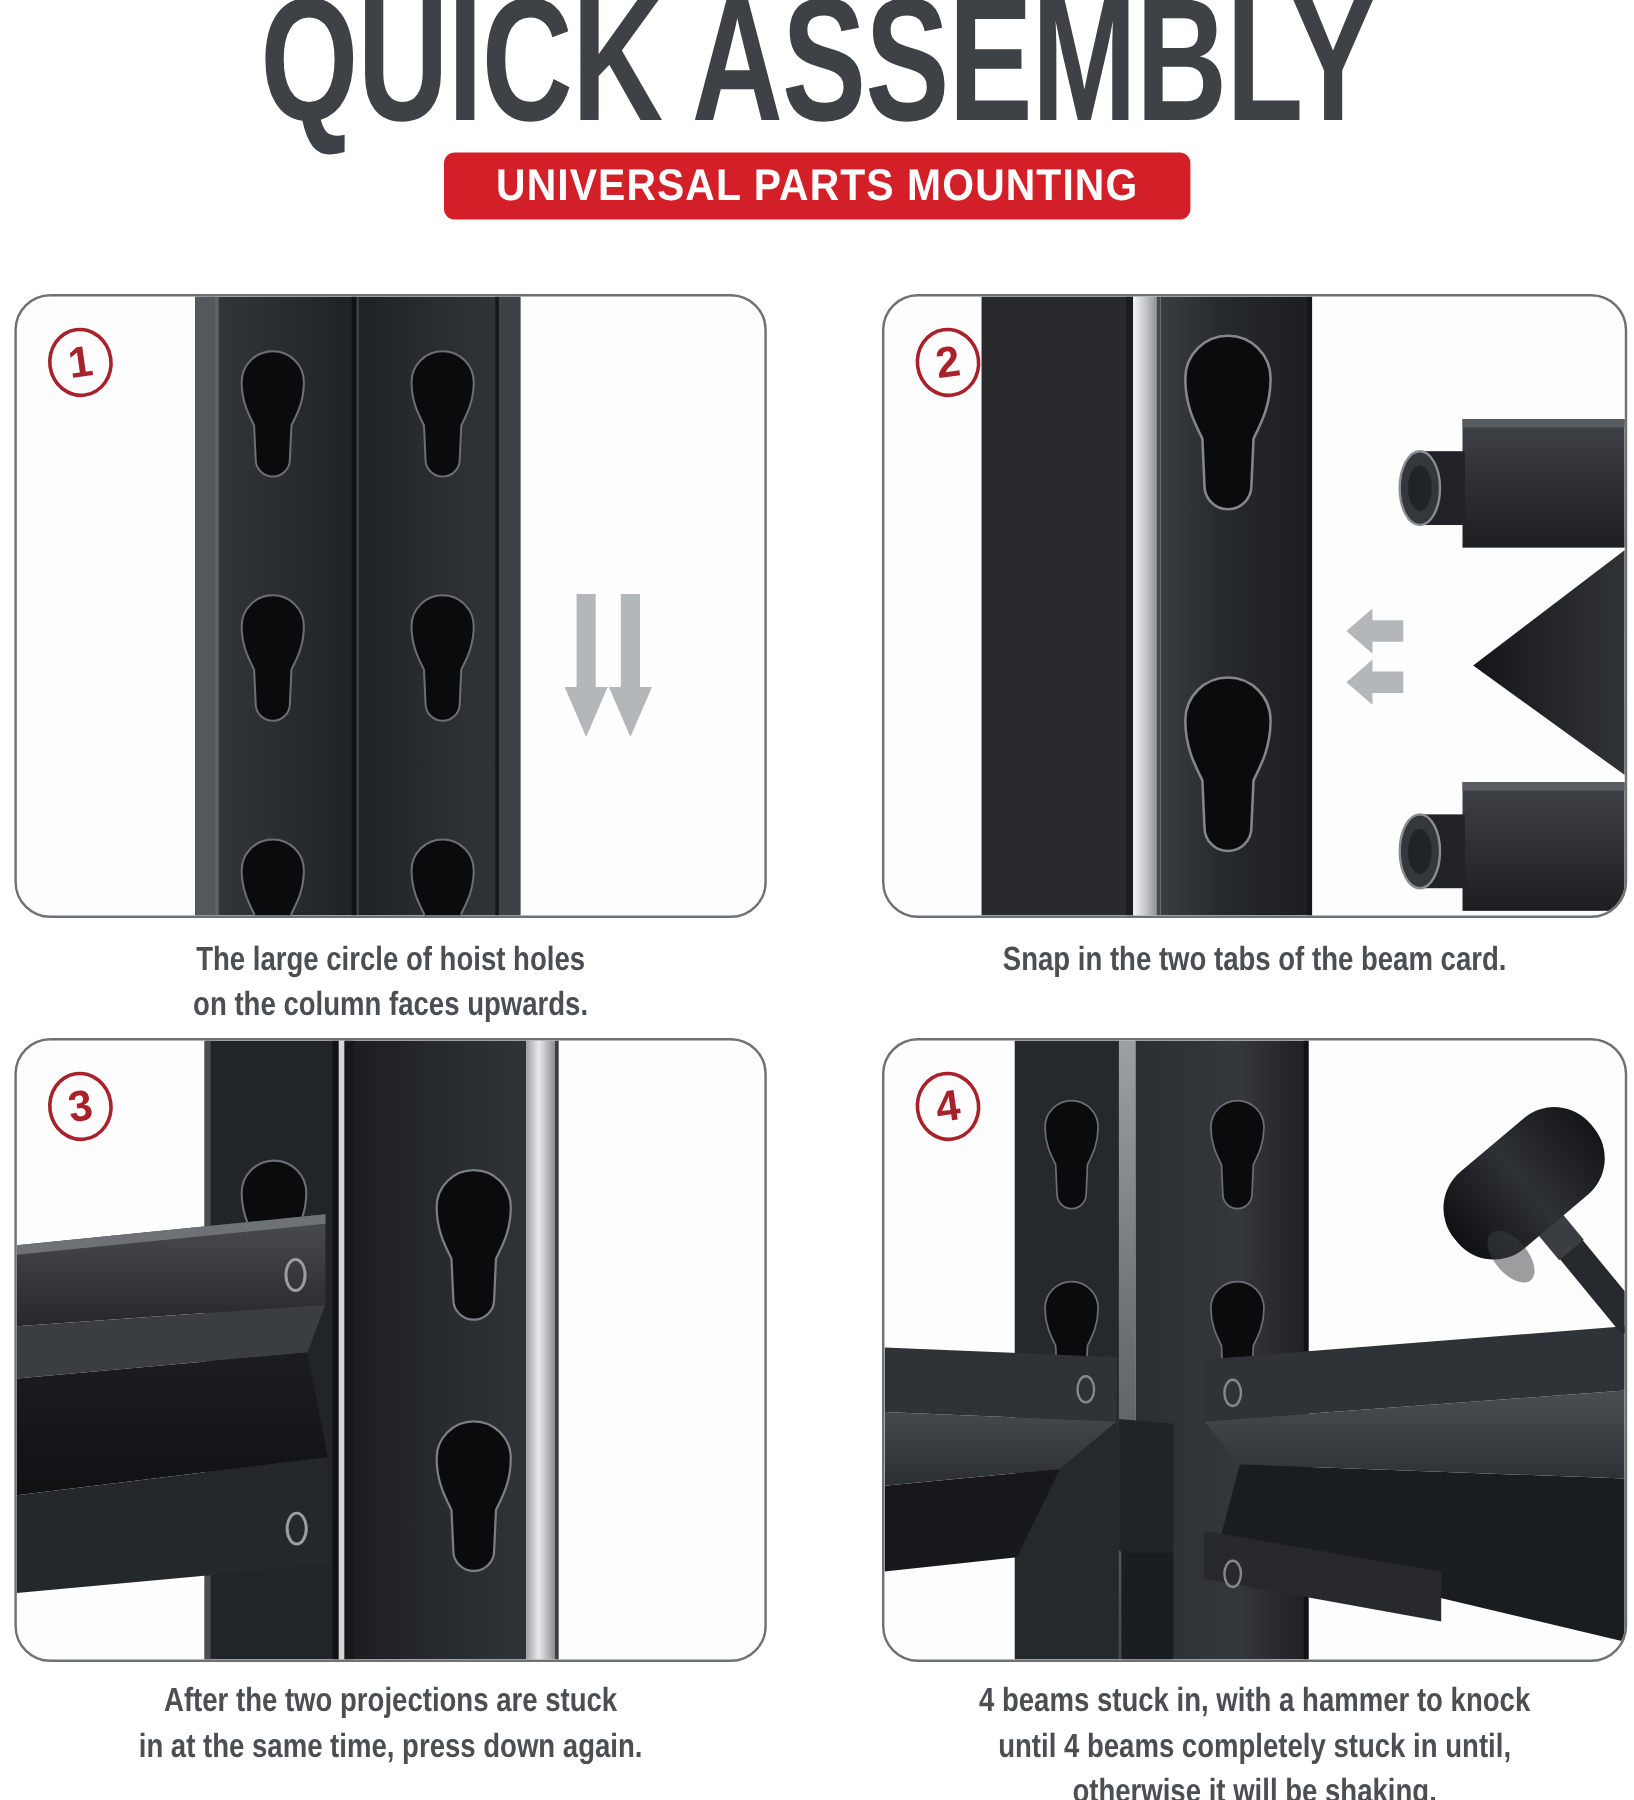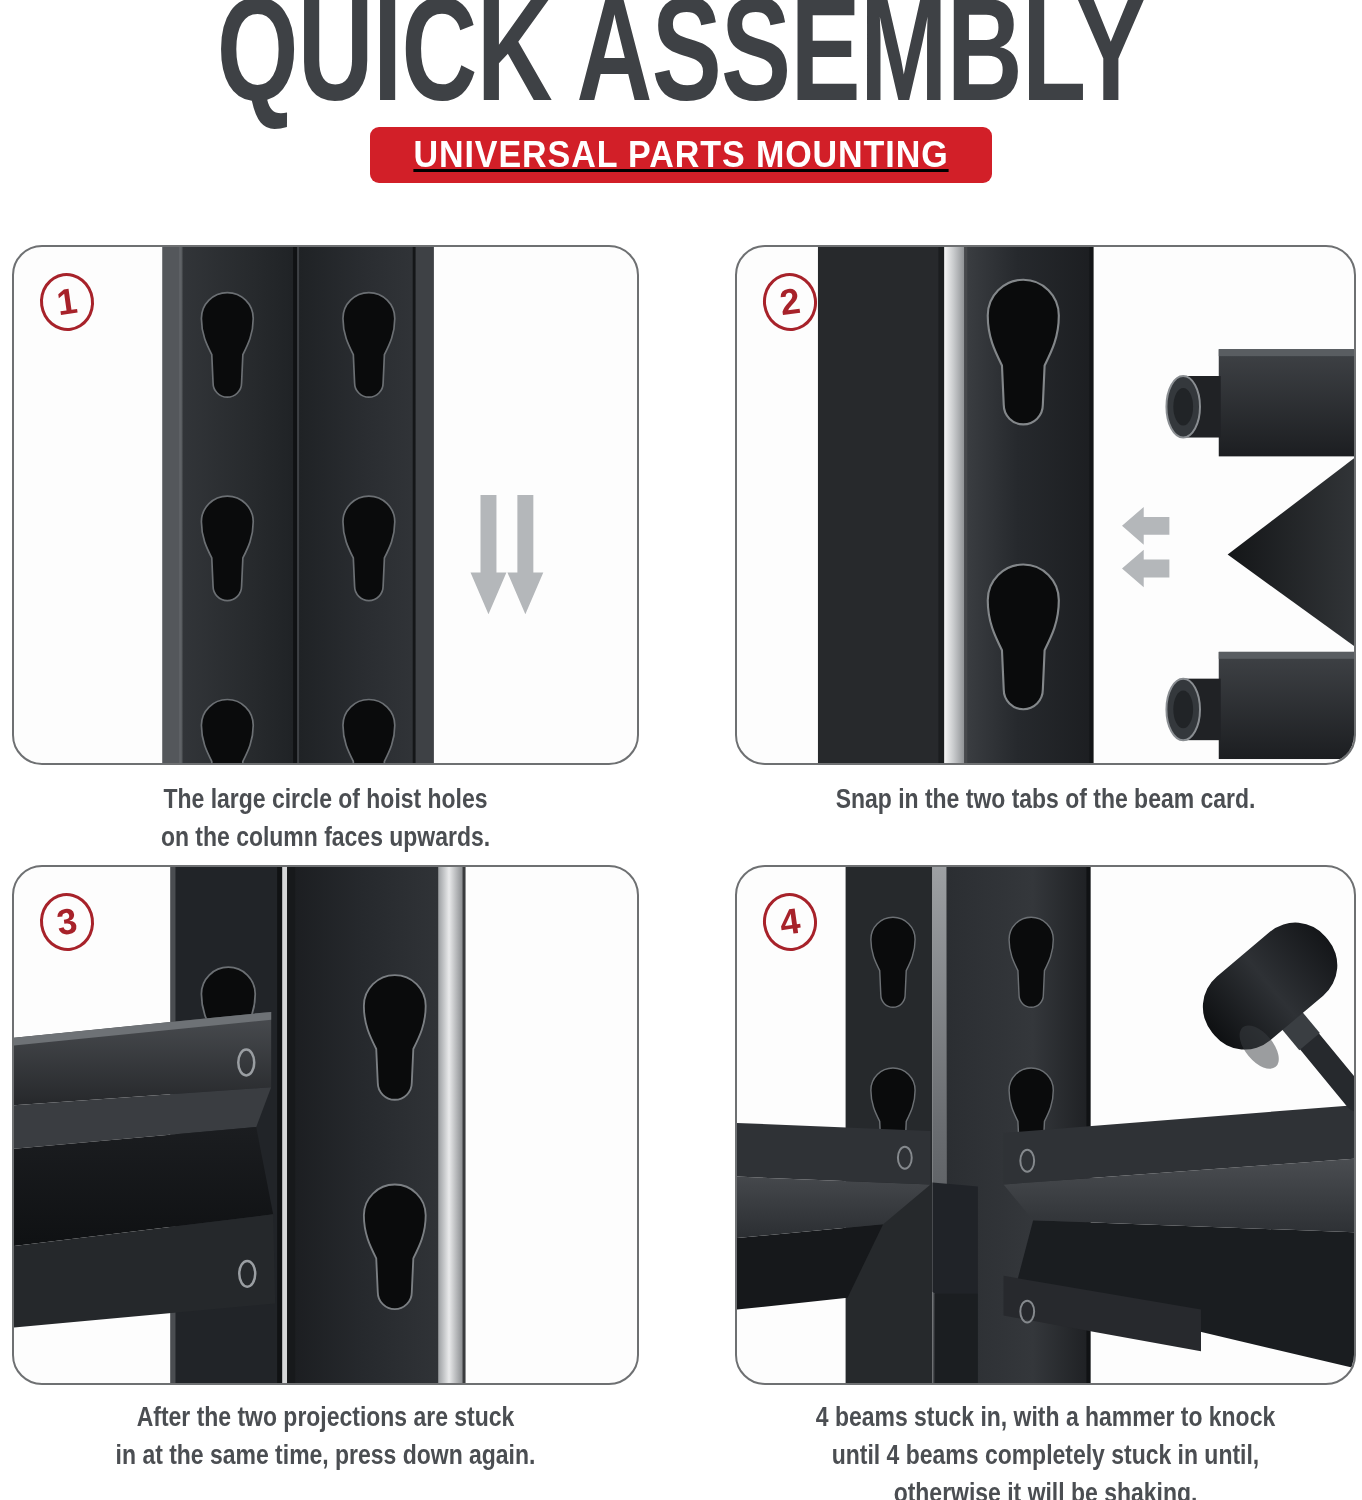--- a/index.html
+++ b/index.html
@@ -21,21 +21,20 @@
     text-align:center;white-space:nowrap;
     font-size:146px;line-height:120px;font-weight:700;
     color:var(--title-color);
     transform:scaleX(0.72);transform-origin:50% 0;
     letter-spacing:-1px;
   }
   .banner{
     position:absolute;top:127px;left:50%;transform:translateX(-50%);
     width:622px;height:56px;background:var(--banner-red);
     border-radius:9px;
-    text-decoration:underline;
   }
   .banner span{
     display:block;text-align:center;line-height:56px;
     font-size:37px;font-weight:700;color:#ffffff;letter-spacing:1px;
     transform:scaleX(0.92);transform-origin:50% 50%;
     white-space:nowrap;
   }
   .panel{
     position:absolute;width:627px;height:520px;
     border:2px solid var(--panel-border);

